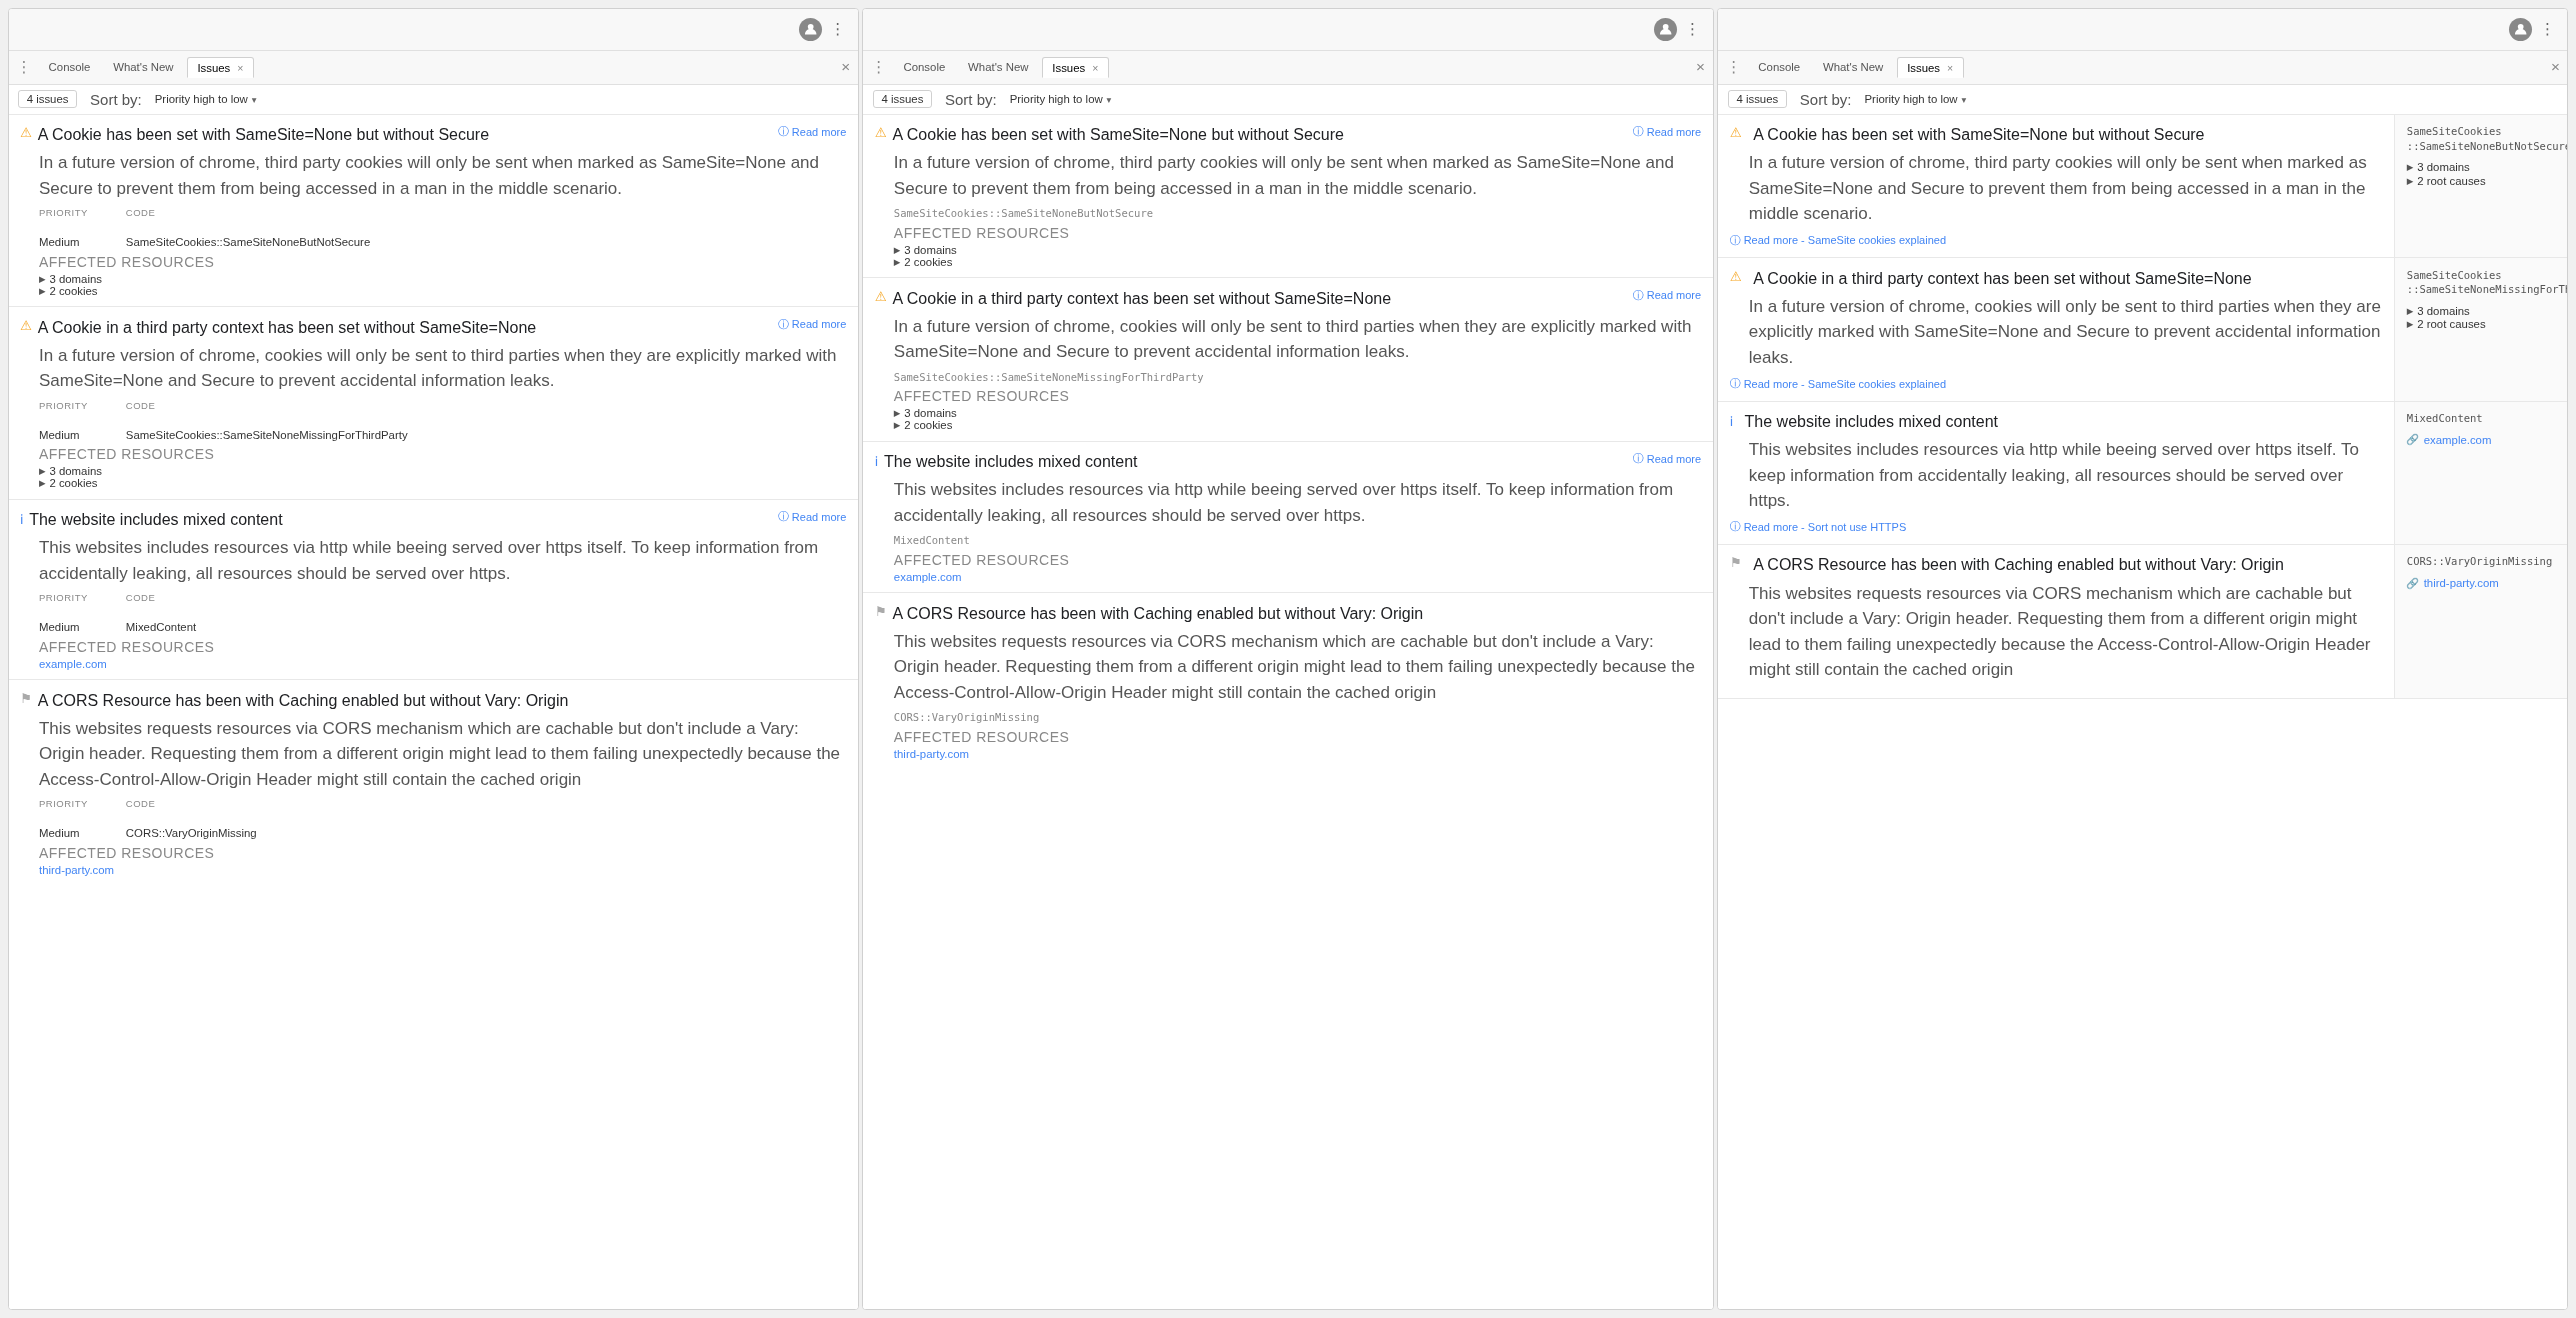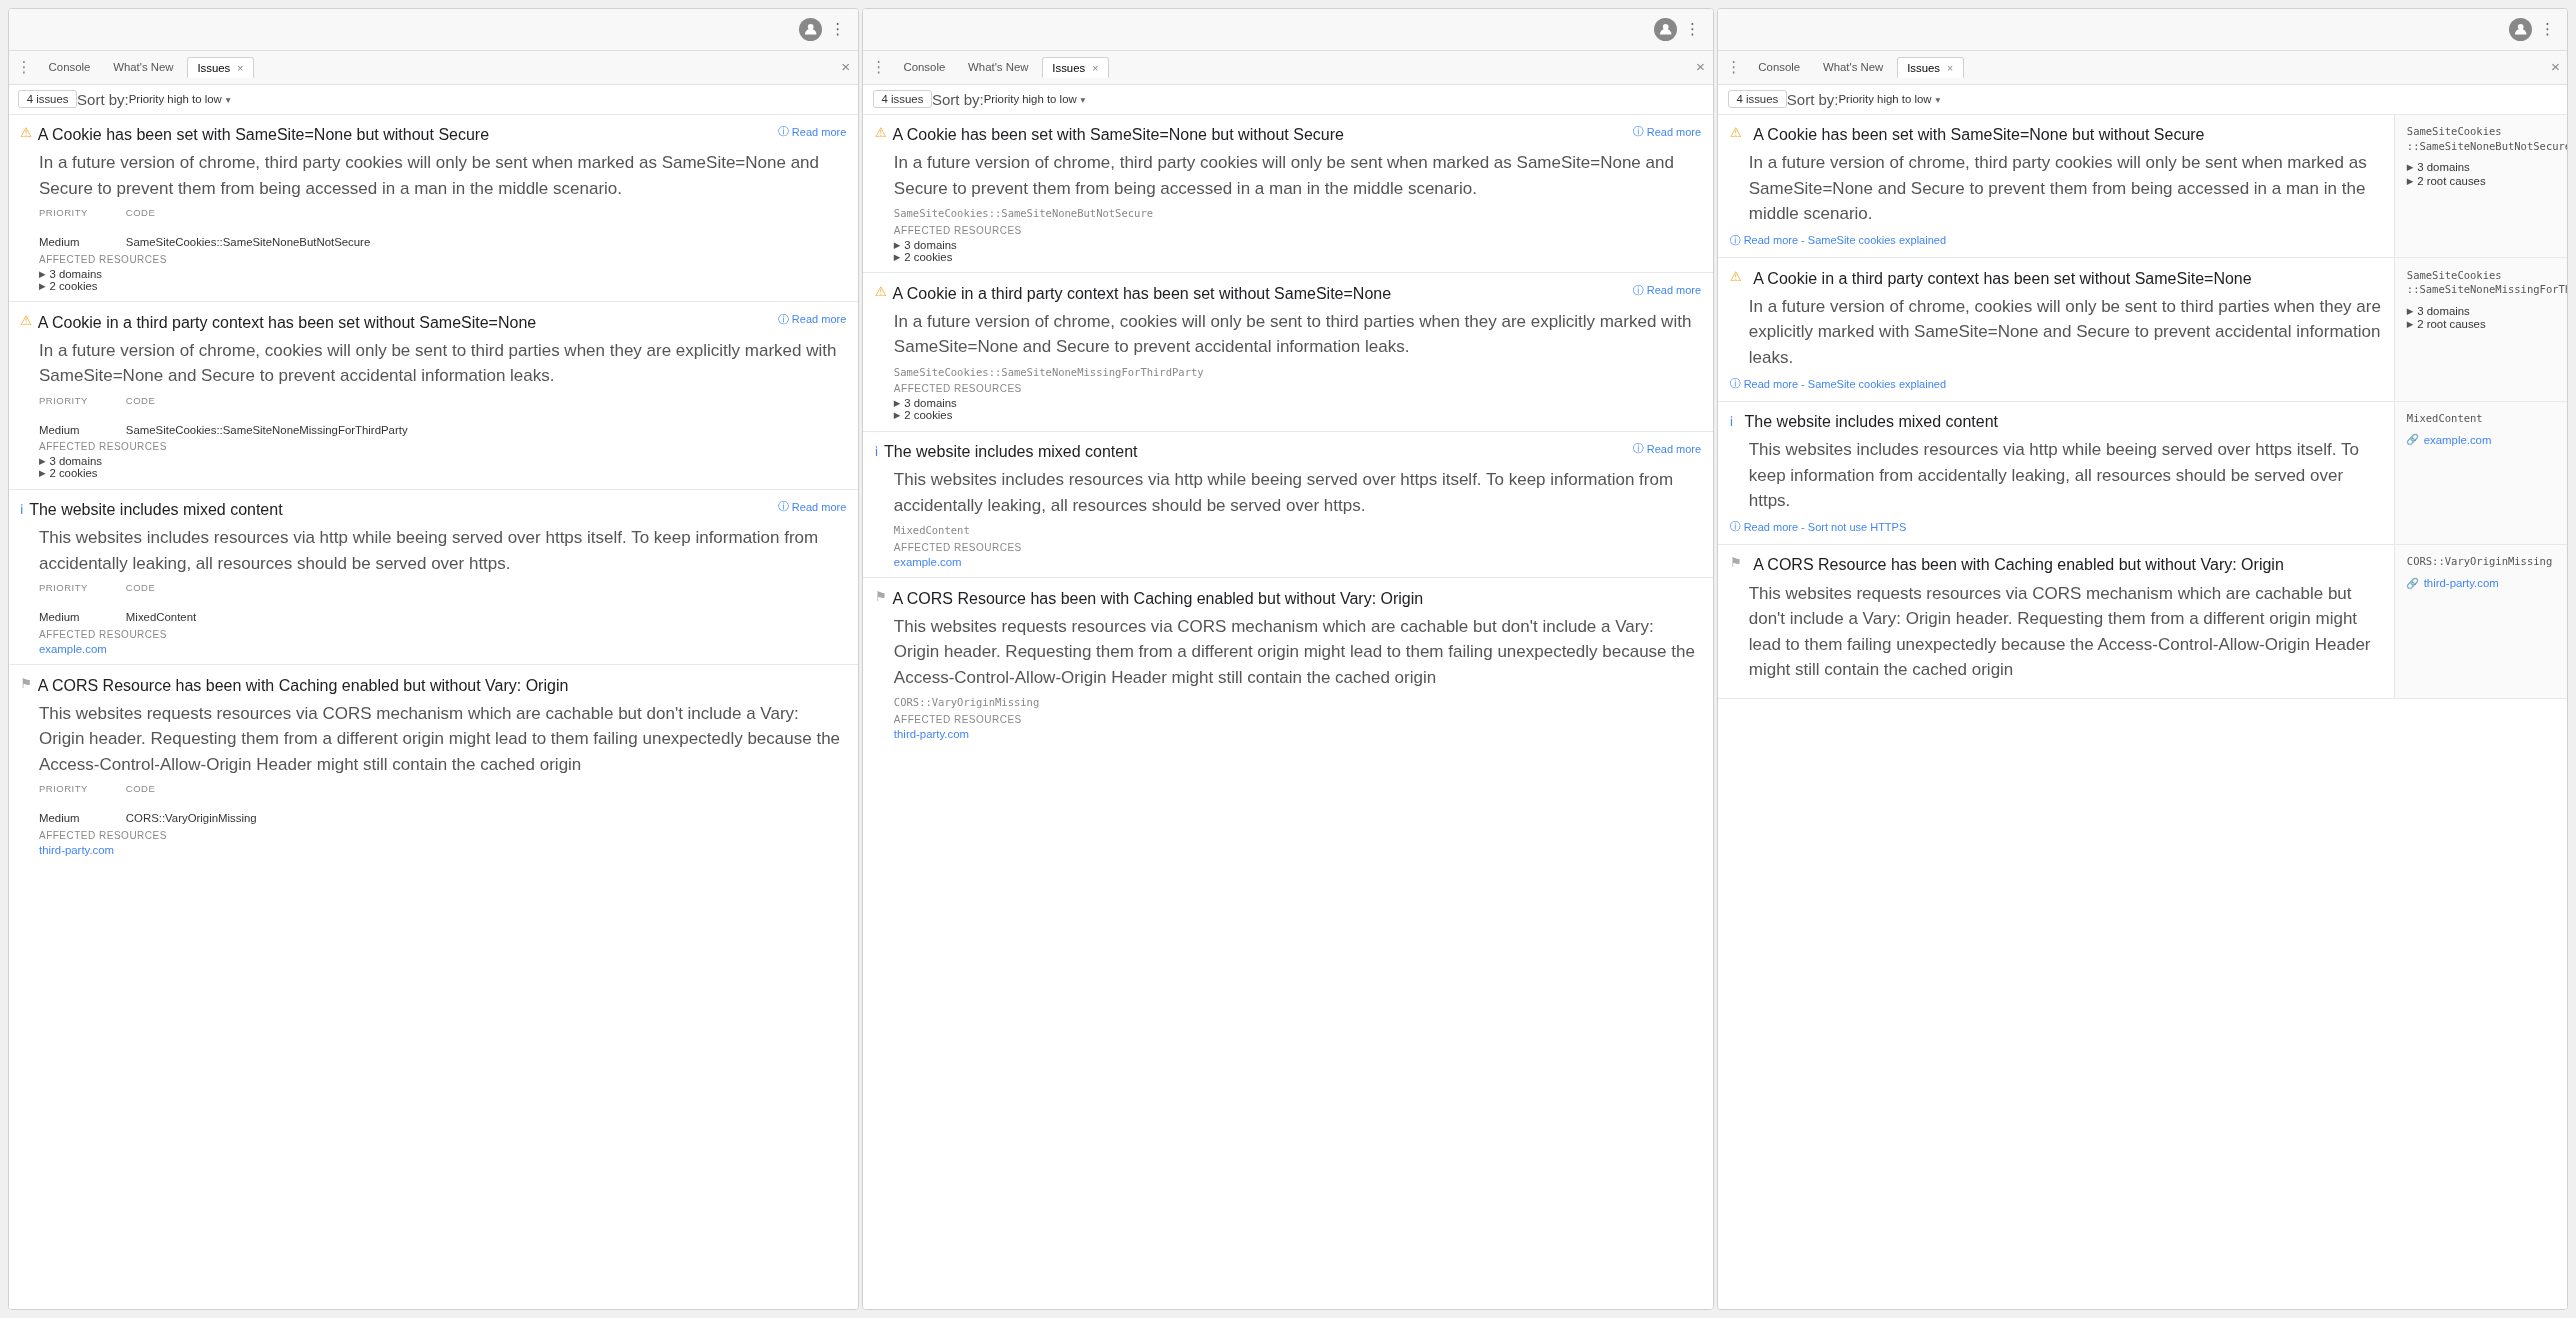--- a/index.html
+++ b/index.html
@@ -90,21 +90,21 @@
       color: #888;
       cursor: pointer;
       font-size: 15.3px;
     }
     .toolbar {
       display: flex;
       align-items: center;
       padding: 5.7px 9.5px;
       background: #fff;
       border-bottom: 1px solid #e8e8e8;
-      gap: 0;
+      gap: 13px;
       text-align: center;
     }
     .issues-count {
       font-size: 11.4px;
       color: #333;
       border: 1px solid #d0d0d0;
       border-radius: 2.9px;
       padding: 1.9px 7.6px;
     }
     .sort-label {
@@ -207,21 +207,21 @@
     }
     .meta-value {
       font-size: 11.4px;
       color: #333;
     }
     .affected-section {
       padding-left: 19px;
       margin-top: 3.8px;
     }
     .affected-label {
-      font-size: 10px;
+      font-size: 14px;
       color: #888;
       text-transform: uppercase;
       letter-spacing: 0.5px;
       margin-bottom: 2.9px;
     }
     .affected-item {
       font-size: 11.4px;
       color: #333;
       display: flex;
       align-items: center;

